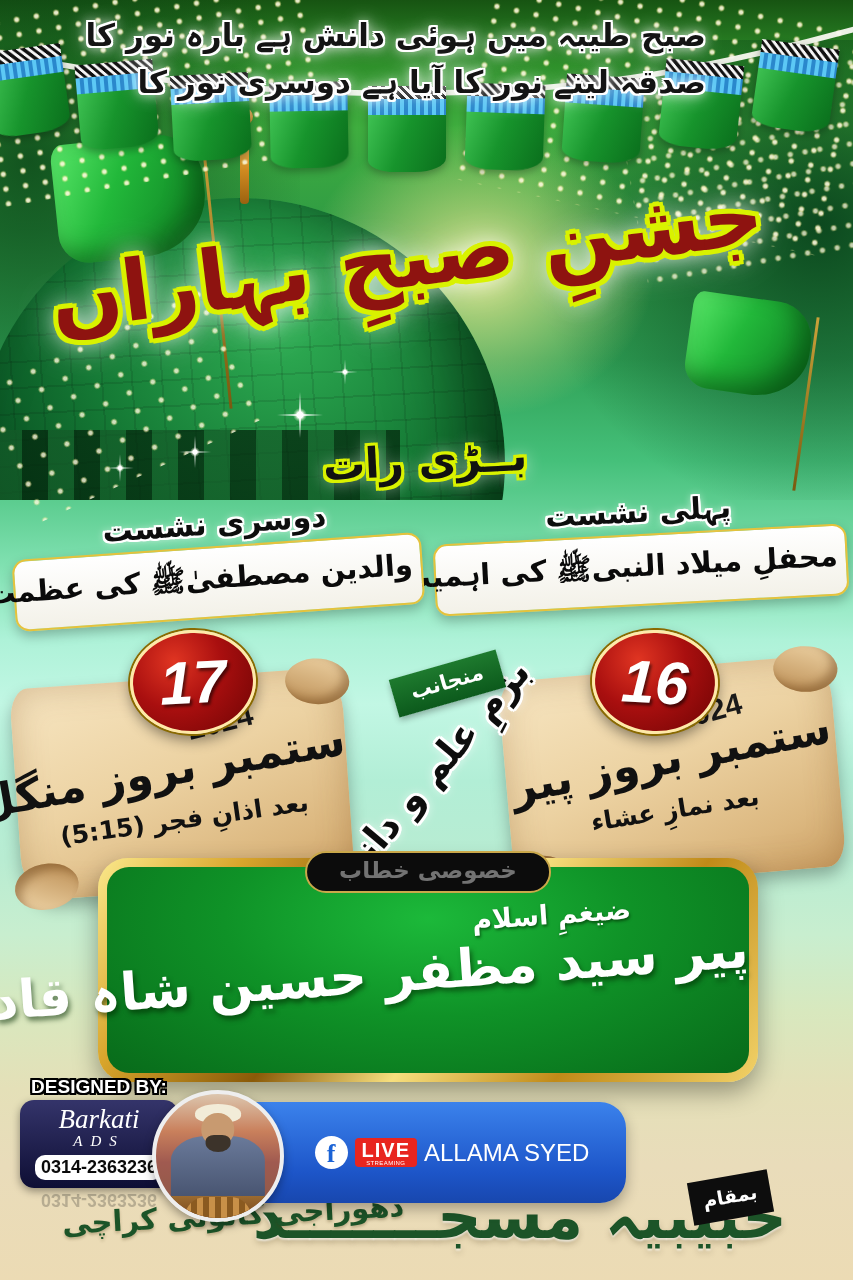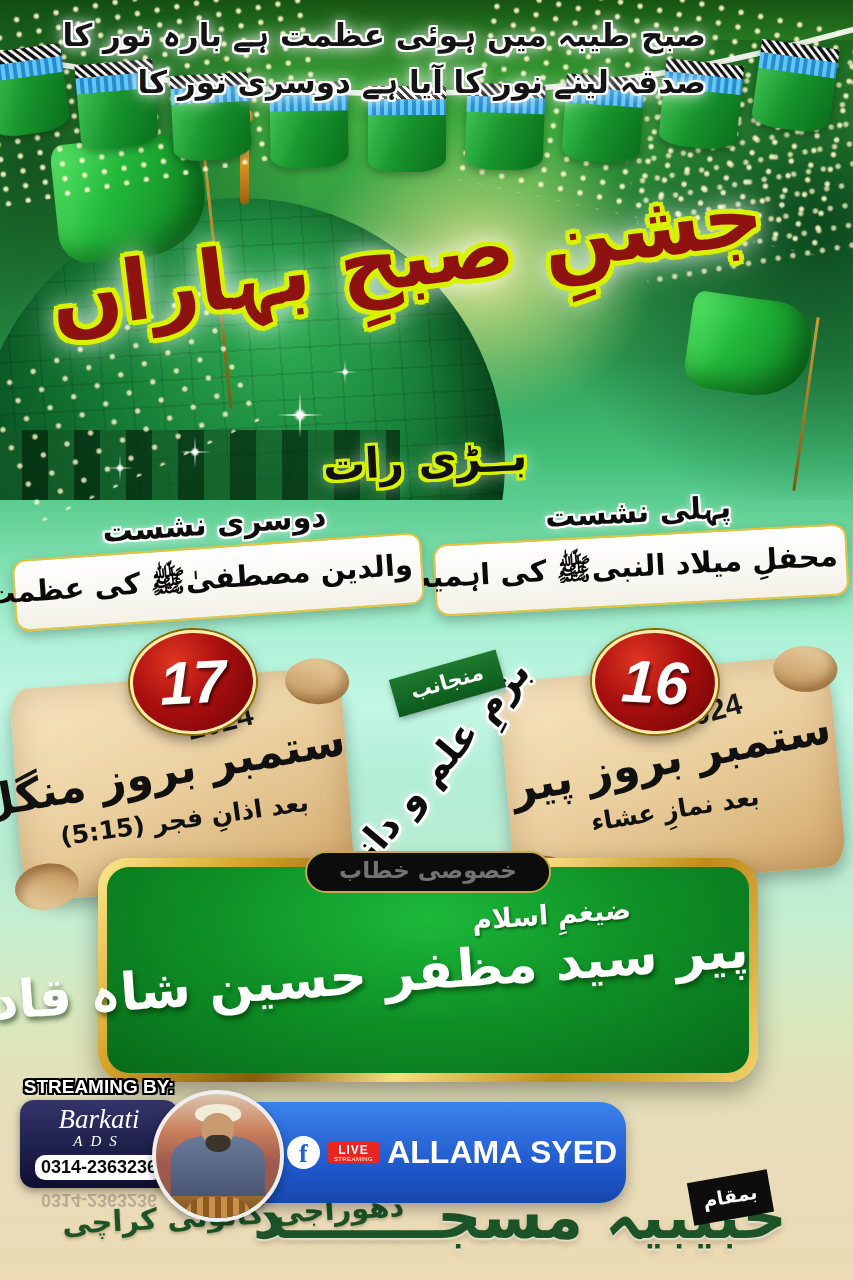--- a/index.html
+++ b/index.html
@@ -153,23 +153,23 @@
   .livebar{position:absolute;left:228px;top:1102px;width:398px;height:101px;z-index:9;
     background:linear-gradient(180deg,#3b82ec 0%,#1d55c8 70%,#1847ae 100%);border-radius:26px;
     box-shadow:0 6px 14px rgba(0,0,0,.3);color:#fff;font-family:"Liberation Sans",sans-serif;
     display:flex;flex-direction:column;justify-content:center;align-items:center;
     padding-left:50px;box-sizing:border-box;}
   .lb-row1{display:flex;align-items:center;gap:7px;}
   .lb-fb{width:33px;height:33px;border-radius:50%;background:#fff;color:#1b63d6;font-weight:bold;
     font-size:26px;display:flex;align-items:flex-end;justify-content:center;
     font-family:"Liberation Serif",serif;line-height:1.15;overflow:hidden;}
   .lb-live{background:#e8251f;border-radius:4px;padding:2px 7px 1px;text-align:center;line-height:1;}
-  .lb-live .lv{font-size:12px;font-weight:bold;letter-spacing:1px;}
+  .lb-live .lv{font-size:20px;font-weight:bold;letter-spacing:1px;}
   .lb-live .st{font-size:6px;letter-spacing:.4px;}
-  .lb-name1{font-size:32px;font-weight:bold;line-height:1.05;}
+  .lb-name1{font-size:24px;font-weight:normal;line-height:1.05;}
   .lb-name2{font-size:31px;font-weight:bold;line-height:1.1;}
   
   .photo{position:absolute;left:152px;top:1090px;width:124px;height:124px;border-radius:50%;
     border:4px solid #eee;z-index:10;overflow:hidden;box-shadow:0 4px 10px rgba(0,0,0,.35);
     background:linear-gradient(180deg,#dcc6ae 0%,#c9805c 30%,#a05a50 55%,#8a5a44 100%);}
   .ph-body{position:absolute;left:50%;bottom:14%;transform:translateX(-50%);width:76%;height:52%;
     background:linear-gradient(180deg,#6a7a9a,#46526e);border-radius:38% 38% 10% 10%;}
   .ph-head{position:absolute;left:50%;top:15%;transform:translateX(-50%);width:27%;height:27%;
     background:#c89a70;border-radius:48%;}
   .ph-turban{position:absolute;left:50%;top:8%;transform:translateX(-50%);width:37%;height:15%;
@@ -271,21 +271,21 @@
       <i></i>
     </div>
   <div class="spark" style="left:345px;top:372px;transform:scale(.55);">
       <i></i>
     </div>
   <div class="spark" style="left:120px;top:468px;transform:scale(.6);">
       <i></i>
     </div>
 
   <div class="couplet">
-    <div class="l">صبح طیبہ میں ہوئی عظمت ہے بارہ نور کا</div>
+    <div class="l">صبح طیبہ میں ہوئی دانش ہے بارہ نور کا</div>
     <div class="l">صدقہ لینے نور کا آیا ہے دوسری نور کا</div>
   </div>
 
   <div class="main-title">جشنِ صبحِ بہاراں</div>
   <div class="subtitle">بــڑی رات</div>
 
   <div class="session session-first">
     <div class="slabel">پہلی نشست</div>
     <div class="sbox">محفلِ میلاد النبیﷺ کی اہمیت</div>
   </div>
@@ -312,21 +312,21 @@
 
   <div class="gb-outer">
     <div class="gb-inner">
       <div class="gb-badge">خصوصی خطاب</div>
       <div class="gb-honorific">ضیغمِ اسلام</div>
       <div class="gb-name">پیر سید مظفر حسین شاہ قادری</div>
     </div>
   </div>
 
   <div class="designer">
-    <div class="des-head">STREAMING BY:</div>
+    <div class="des-head">DESIGNED BY:</div>
     <div class="des-box">
       <div class="des-name">Barkati</div>
       <div class="des-sub">ADS</div>
       <div class="des-phone">0314-2363236</div>
     </div>
     <div class="des-refl">0314-2363236</div>
   </div>
 
   <div class="livebar">
     <div class="lb-row1">

